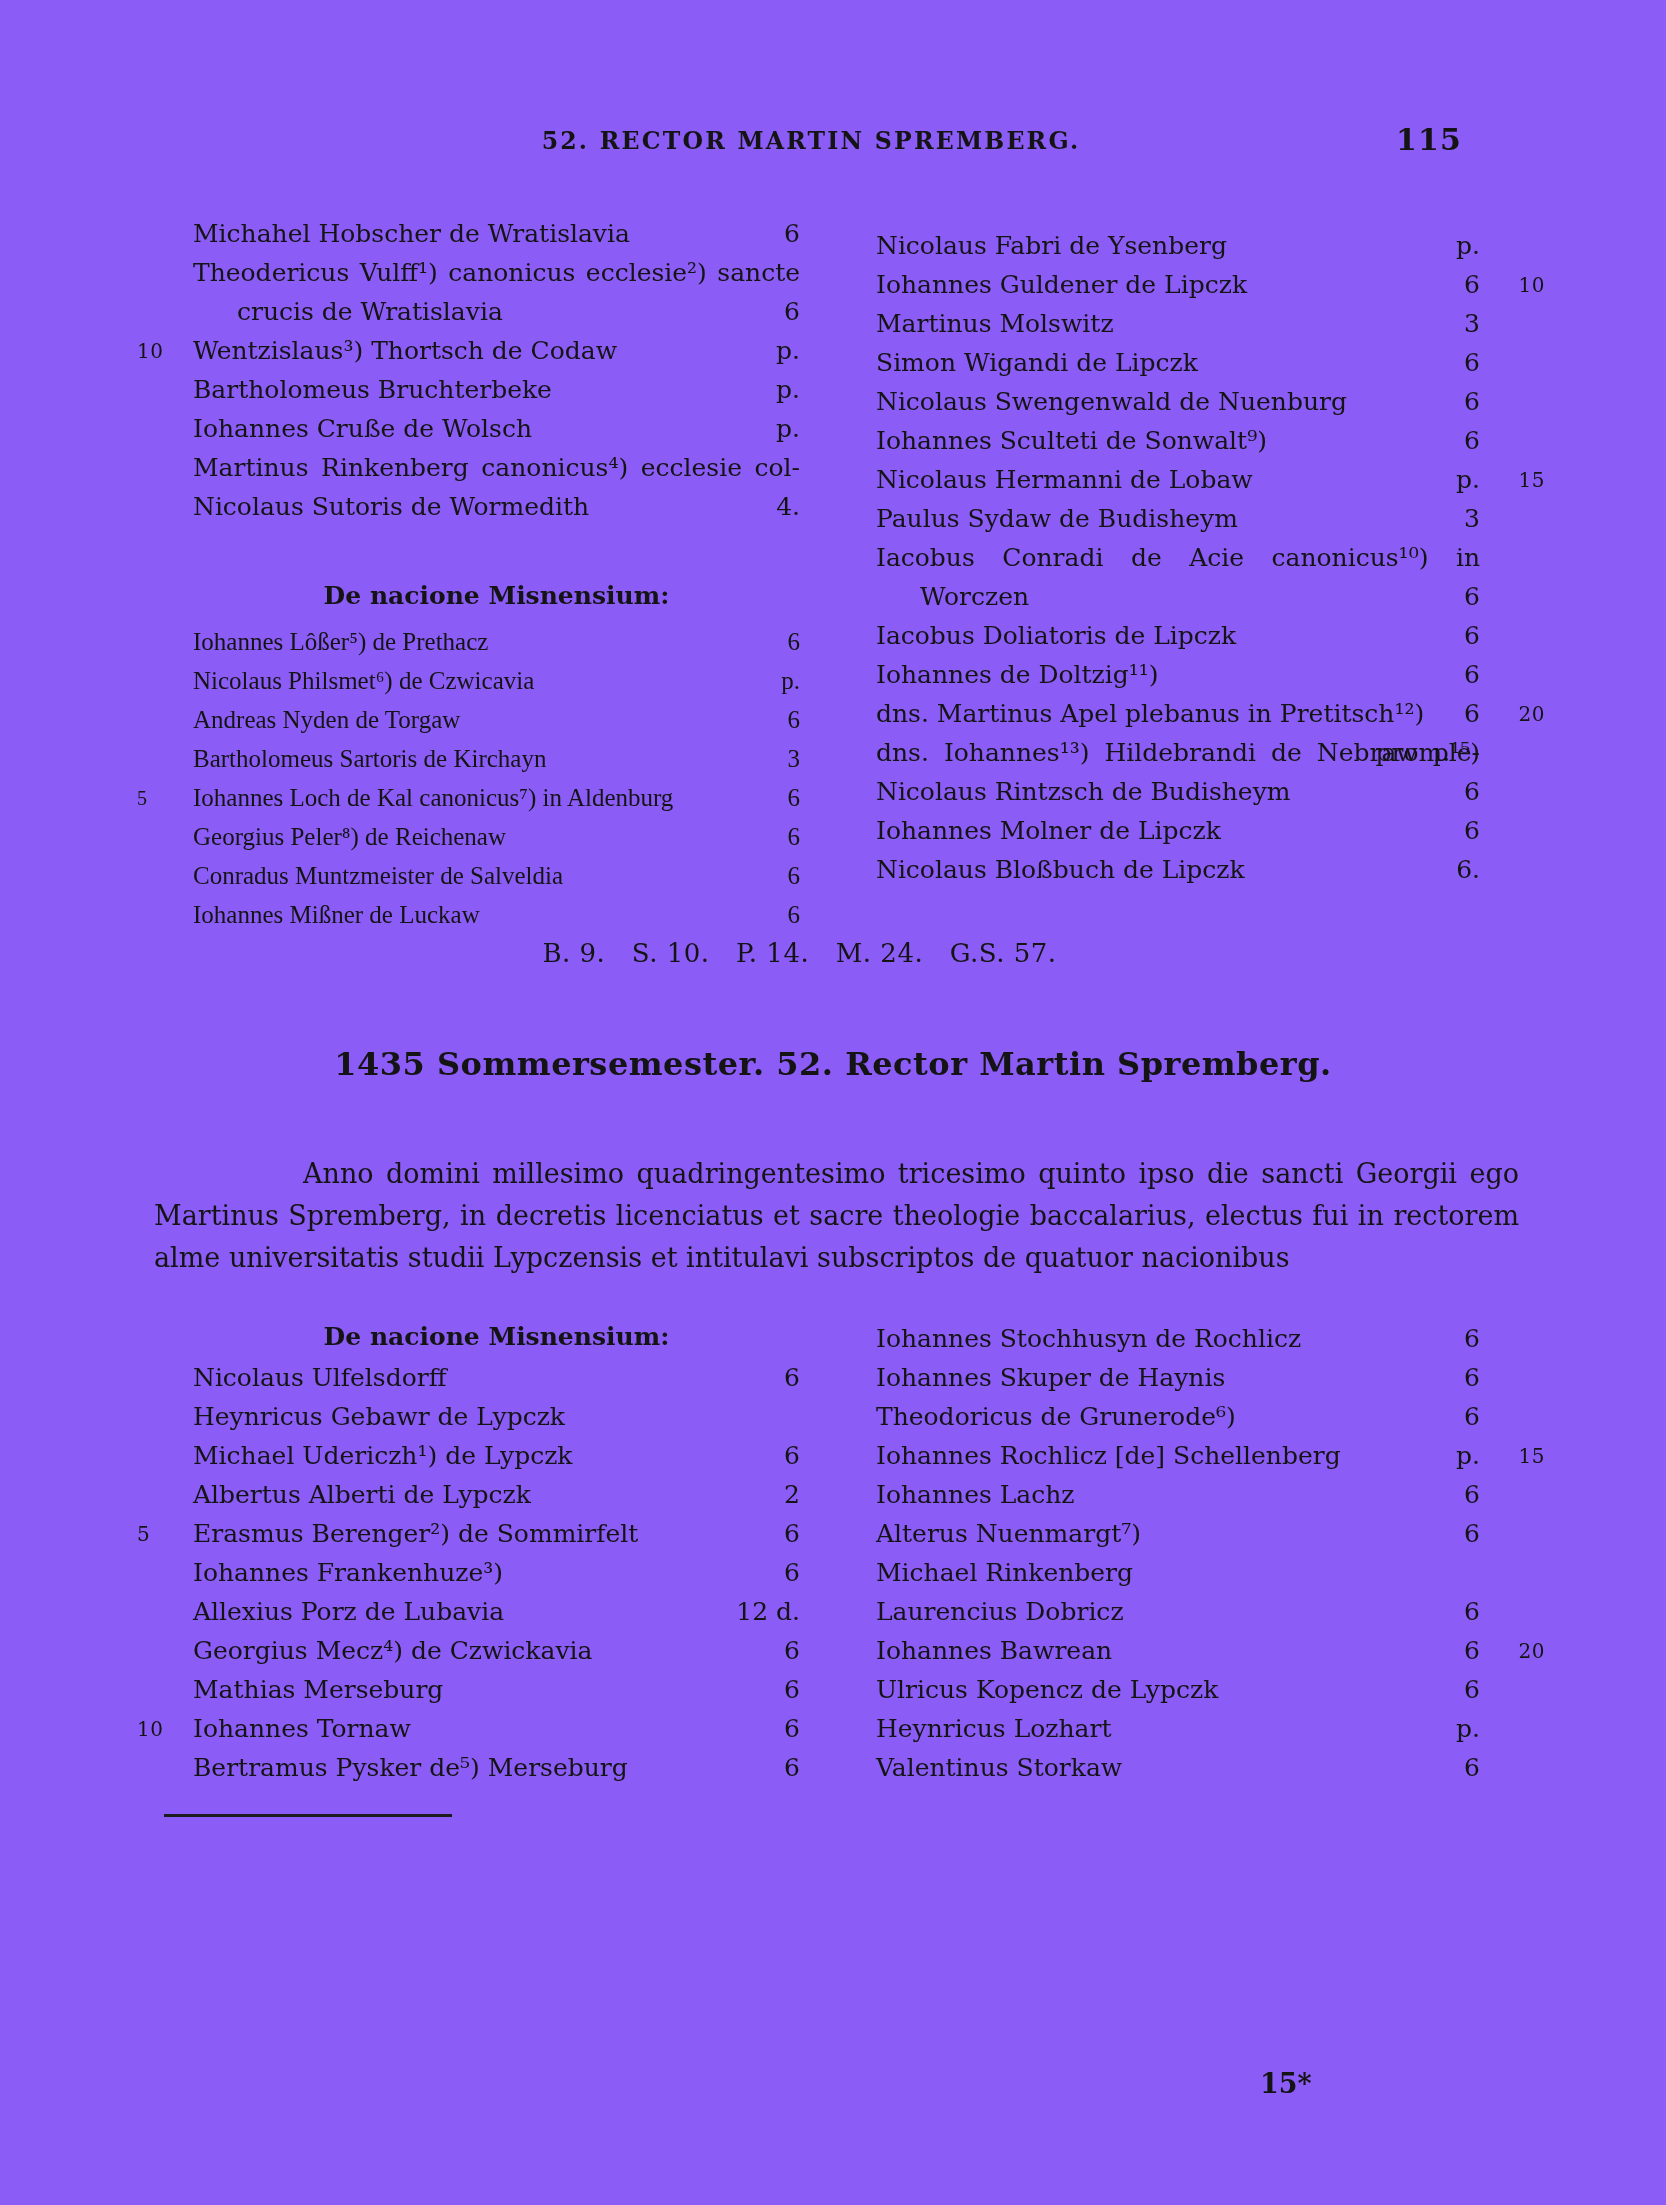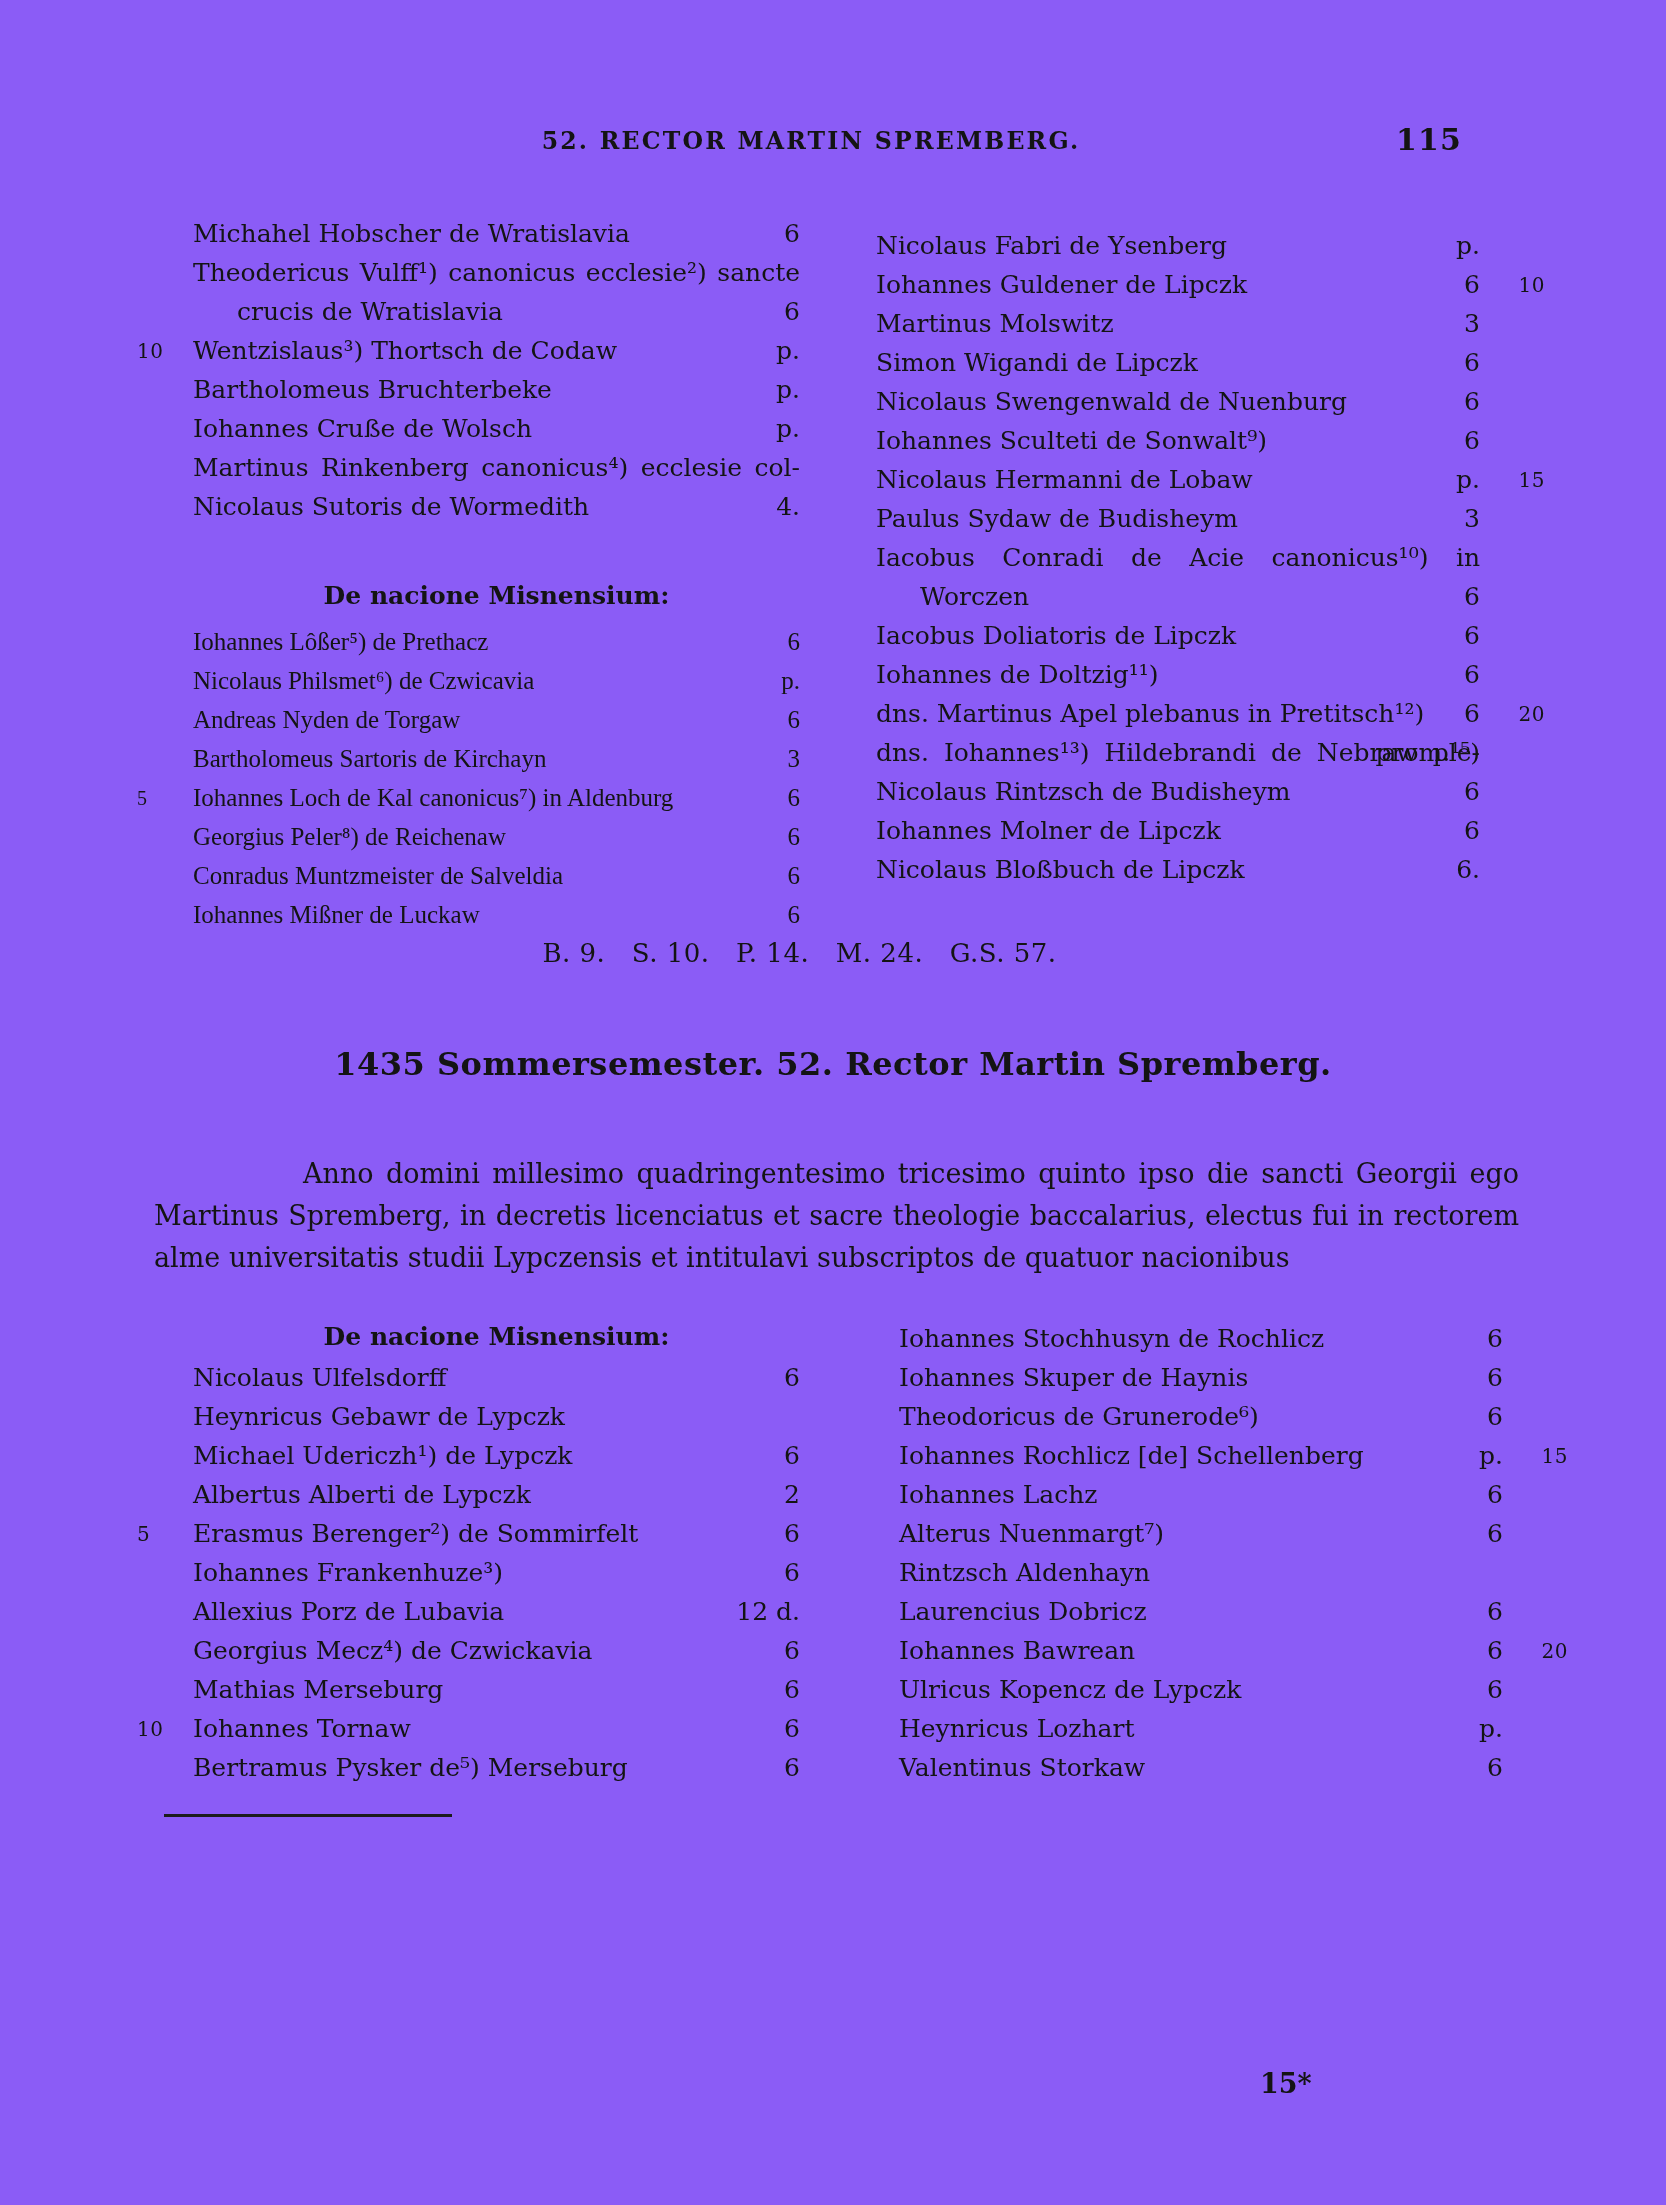--- a/index.html
+++ b/index.html
@@ -20,21 +20,21 @@
   .page-number{
     position:absolute;top:122px;right:204px;
     font-size:30px;font-weight:bold;letter-spacing:1.1px;
   }
   
   .col{position:absolute;width:607px;}
   #reg1-left{top:214px;left:193px;}
   #reg1-left-nation{top:622px;left:193px;font-family:Liberation Serif, serif;}
   #reg1-right{top:226px;left:876px;width:604px;}
   #reg2-left{top:1358px;left:193px;}
-  #reg2-right{top:1319px;left:876px;width:604px;margin-left:23px;}
+  #reg2-right{top:1319px;left:876px;width:604px;}
   .entry{position:relative;font-size:25px;line-height:39px;}
   .entry .l1{white-space:nowrap;}
   .entry .l1.just{white-space:normal;text-align:justify;text-align-last:justify;}
   .entry .l2{white-space:nowrap;padding-left:44px;}
   .entry .fee{position:absolute;right:0;bottom:0;line-height:39px;white-space:nowrap;}
   .margin-no{position:absolute;top:0;font-size:20px;line-height:40px;letter-spacing:0.5px;}
   .col-left .margin-no{left:-56px;}
   .col-right .margin-no{right:-65px;}
   
   .nation-heading{
@@ -381,21 +381,21 @@
         <span class="fee">6</span>
       </div>
       <div class="entry">
 
         <div class="l1">Alterus Nuenmargt⁷)</div>
 
         <span class="fee">6</span>
       </div>
       <div class="entry">
 
-        <div class="l1">Rintzsch Aldenhayn</div>
+        <div class="l1">Michael Rinkenberg</div>
 
       </div>
       <div class="entry">
 
         <div class="l1">Laurencius Dobricz</div>
 
         <span class="fee">6</span>
       </div>
       <div class="entry">
         <span class="margin-no">20</span>

